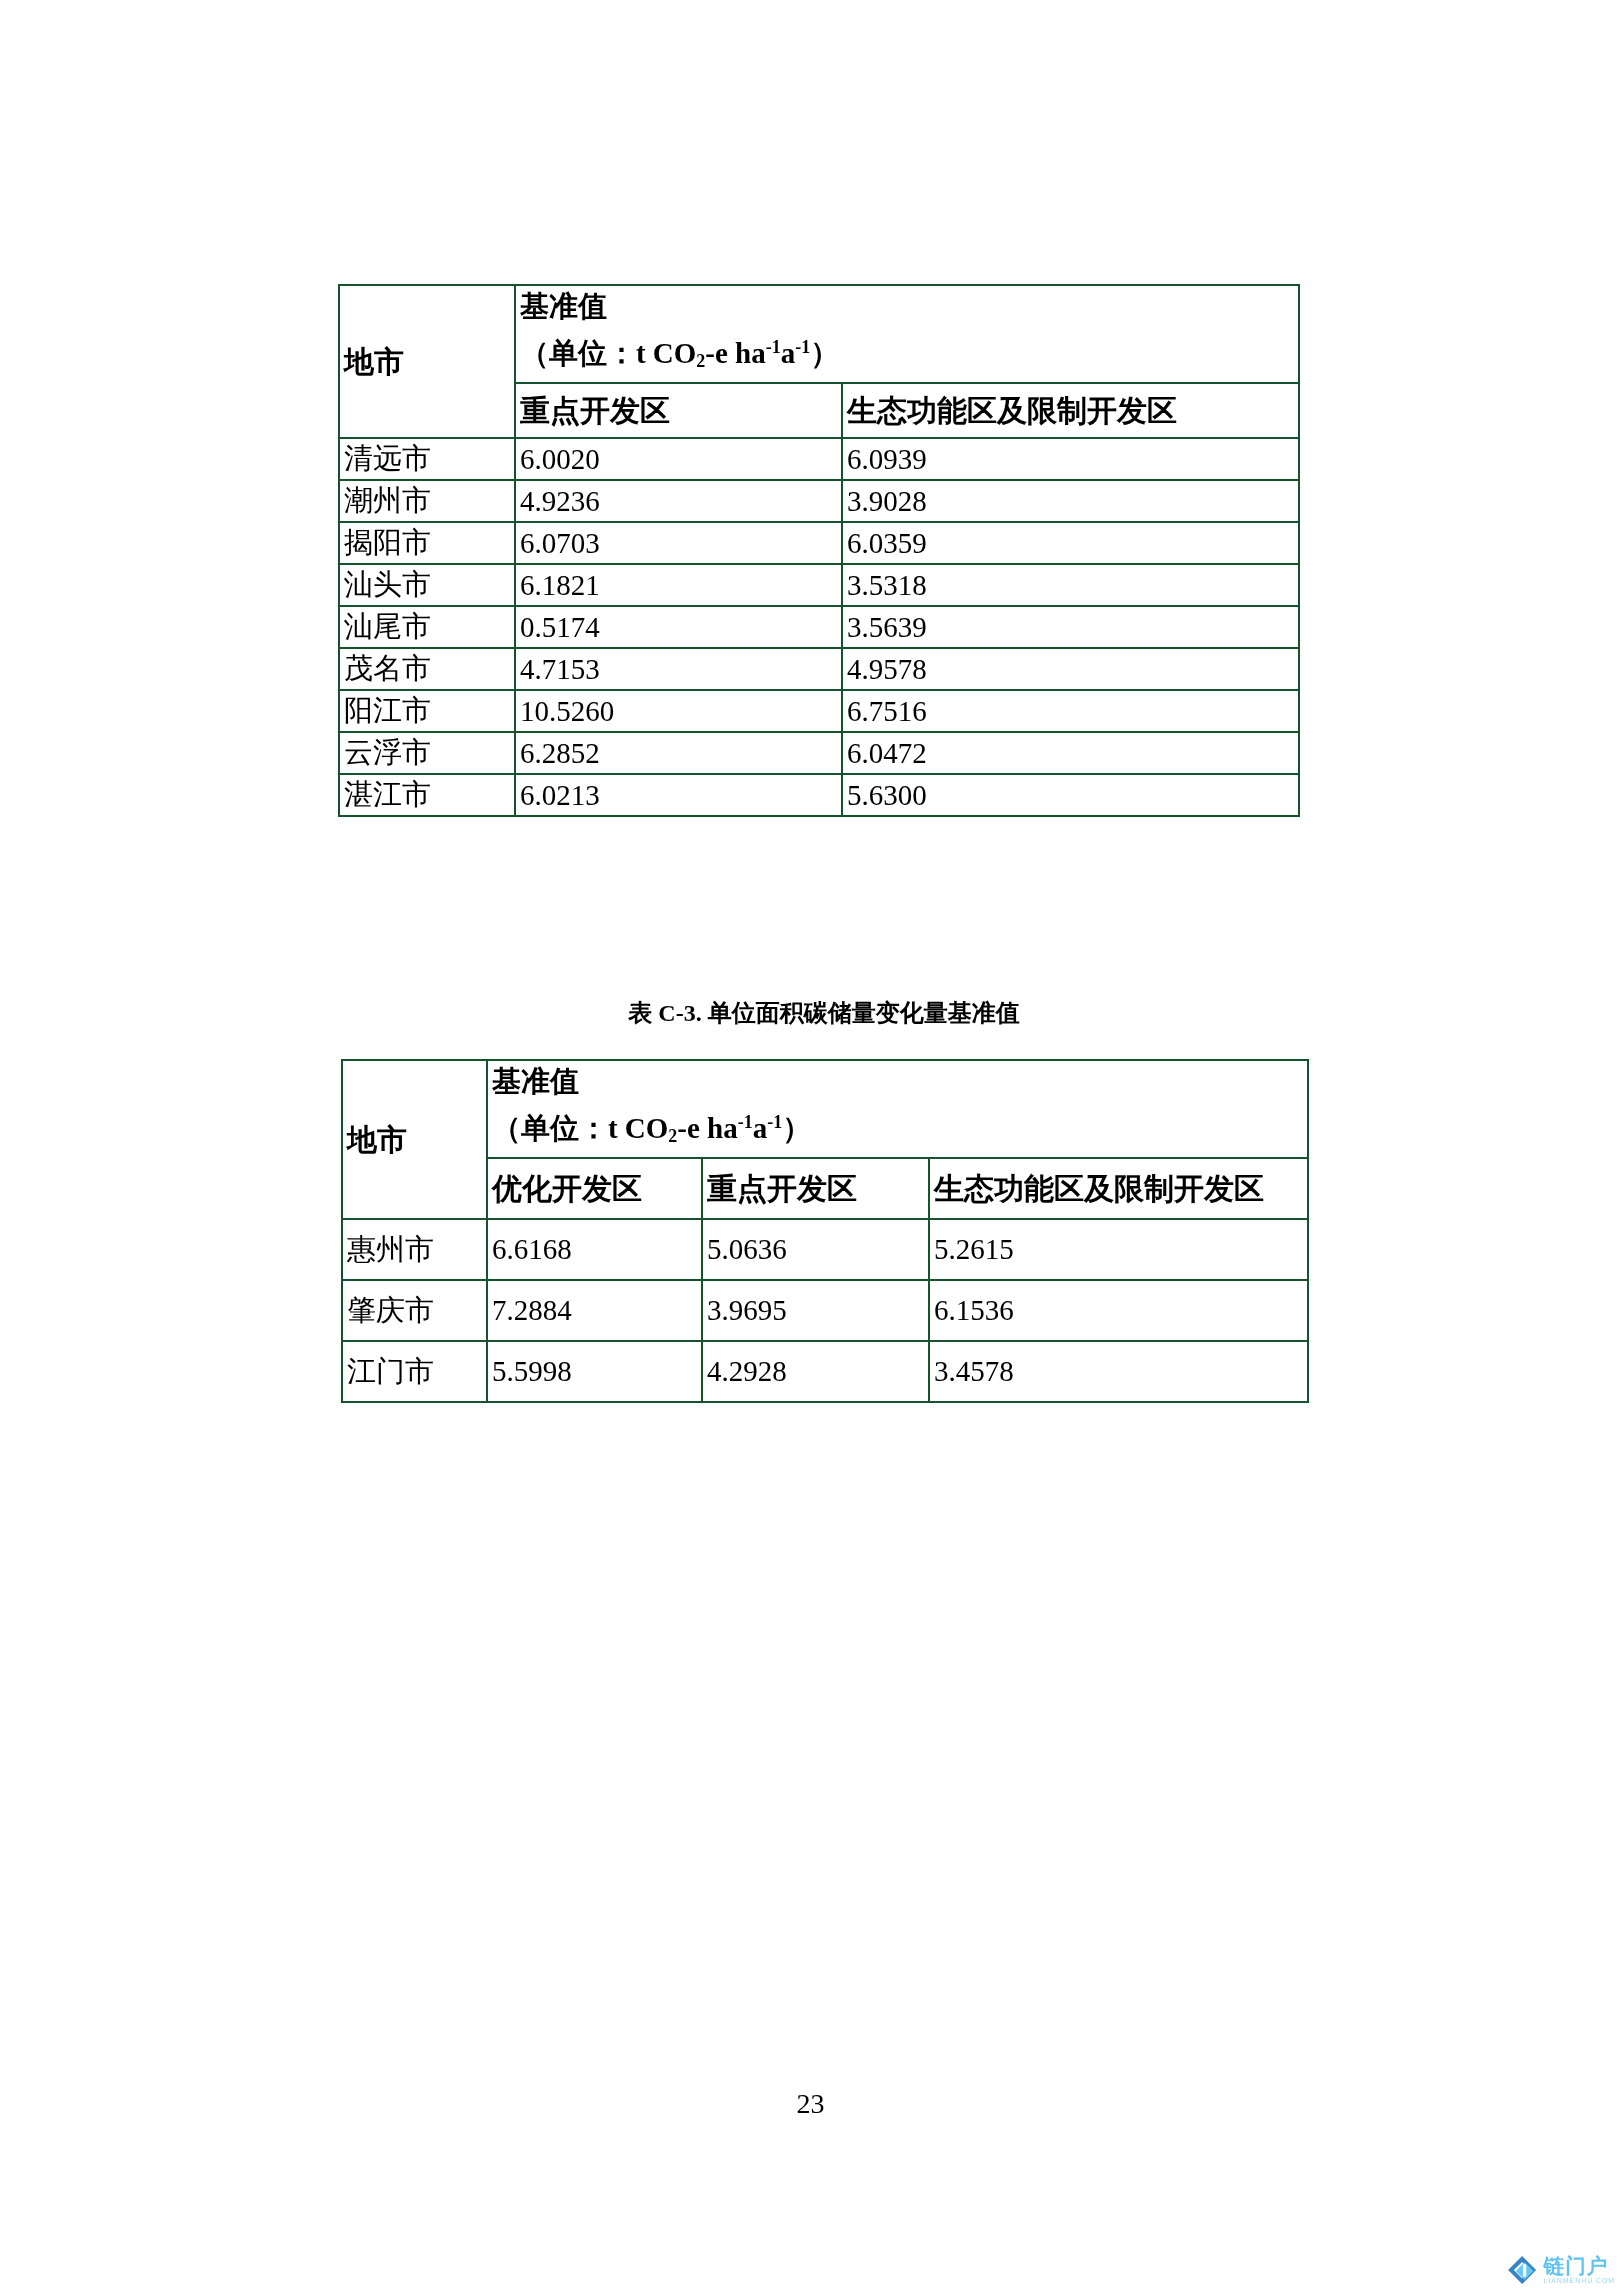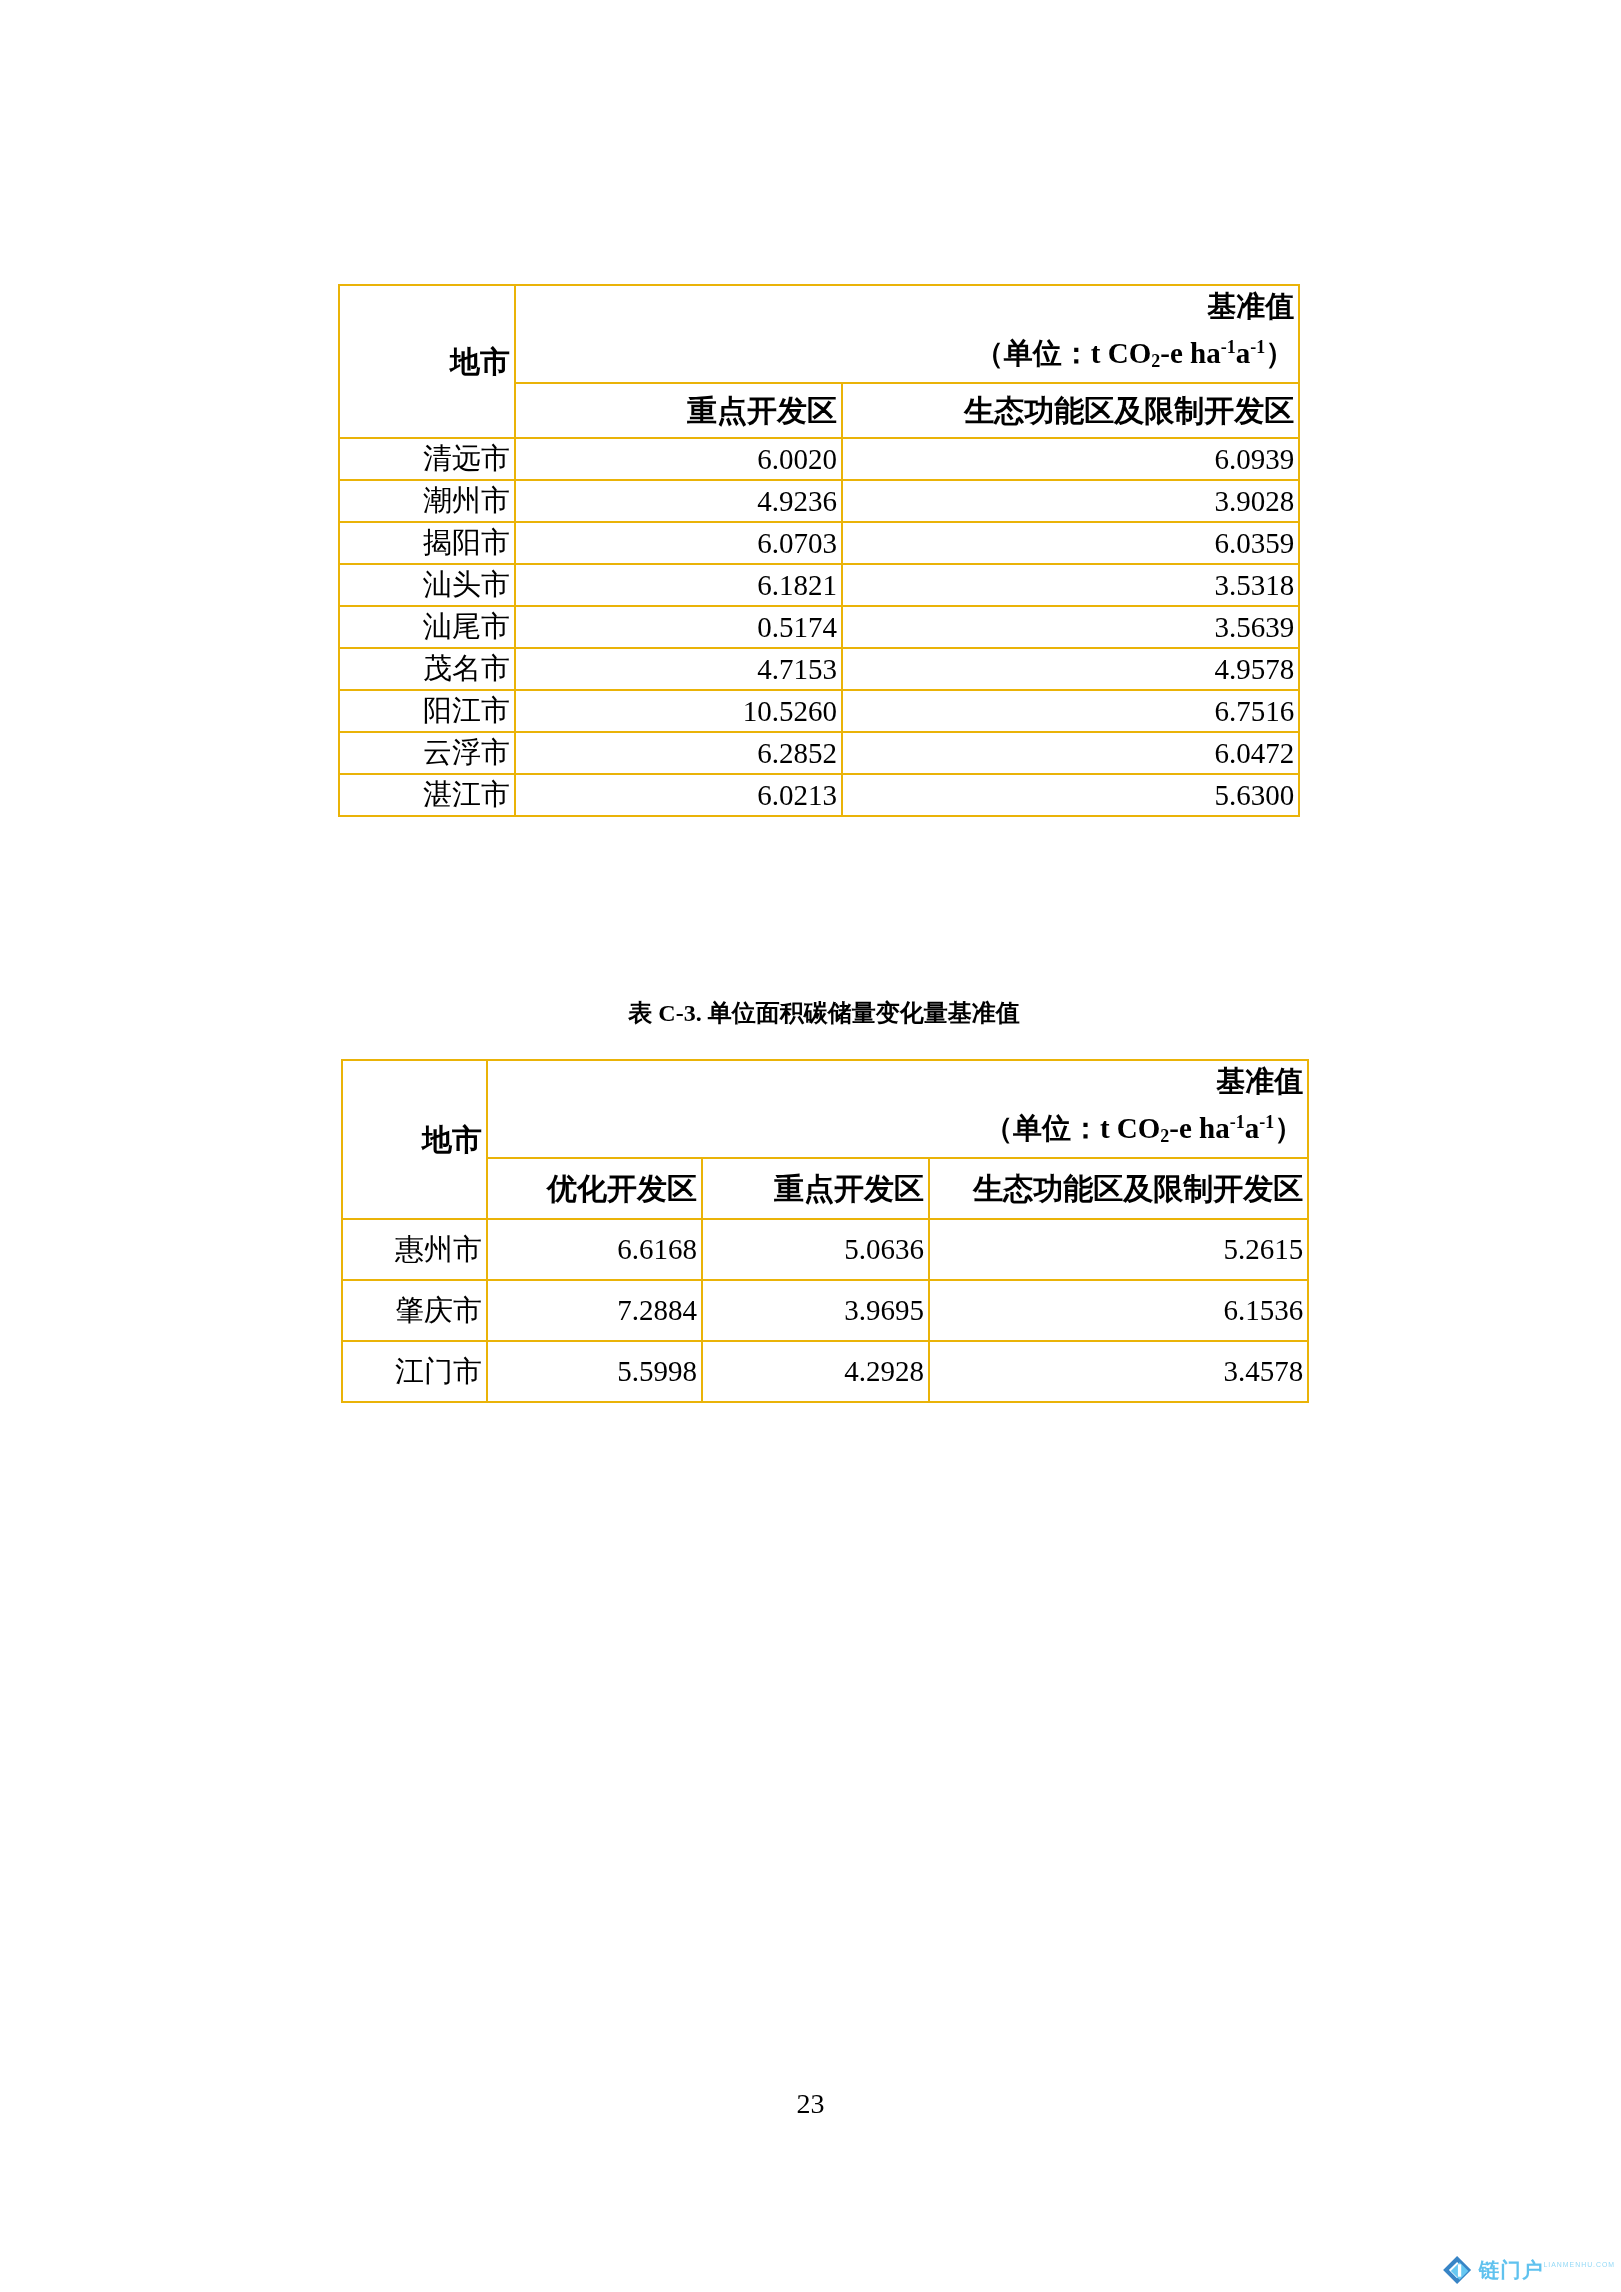--- a/index.html
+++ b/index.html
@@ -5,21 +5,21 @@
   html,body{margin:0;padding:0;}
   body{
     width:1621px;height:2293px;position:relative;background:#ffffff;
     font-family:"Liberation Serif","DejaVu Serif",serif;color:#000;
     overflow:hidden;
   }
   table.t{
     position:absolute;border-collapse:collapse;table-layout:fixed;
   }
   table.t td{
-    border:2px solid #eab308;text-align:right;vertical-align:middle;
+    border:2px solid #14532d;text-align:left;vertical-align:middle;
     padding:0 3.9px;box-sizing:border-box;
   }
   .hc{font-weight:bold;font-size:30px;line-height:1.3;}
   .dc{font-size:29px;}
   .gline{font-weight:bold;font-size:29px;line-height:41px;}
   .unit sub{font-size:0.62em;vertical-align:-0.25em;}
   .unit sup{font-size:0.62em;vertical-align:0.55em;}
   
   .t1{left:338px;top:284px;width:961px;}
   .t1 tr.h1{height:86px;}
@@ -36,21 +36,21 @@
   }
   .pageno{
     position:absolute;left:0;top:2068px;width:100%;text-align:center;
     font-size:28px;
     margin-top:20px;
   }
   .wm{
     position:absolute;right:5.9px;bottom:5.9px;display:flex;align-items:center;
     gap:4.9px;opacity:0.95;
   }
-  .wm-textcol{display:flex;flex-direction:row;align-items:flex-start;line-height:1;}
+  .wm-textcol{display:flex;flex-direction:column;align-items:flex-start;line-height:1;}
   .wm-brand{
     font-family:"Liberation Sans","DejaVu Sans",sans-serif;
     font-size:20.6px;font-weight:bold;color:#58bfee;letter-spacing:1px;
   }
   .wm-domain{
     font-family:"Liberation Sans","DejaVu Sans",sans-serif;
     font-size:6.9px;color:#8ed7f6;letter-spacing:1px;margin-top:2px;
   }
 </style>
 </head>

